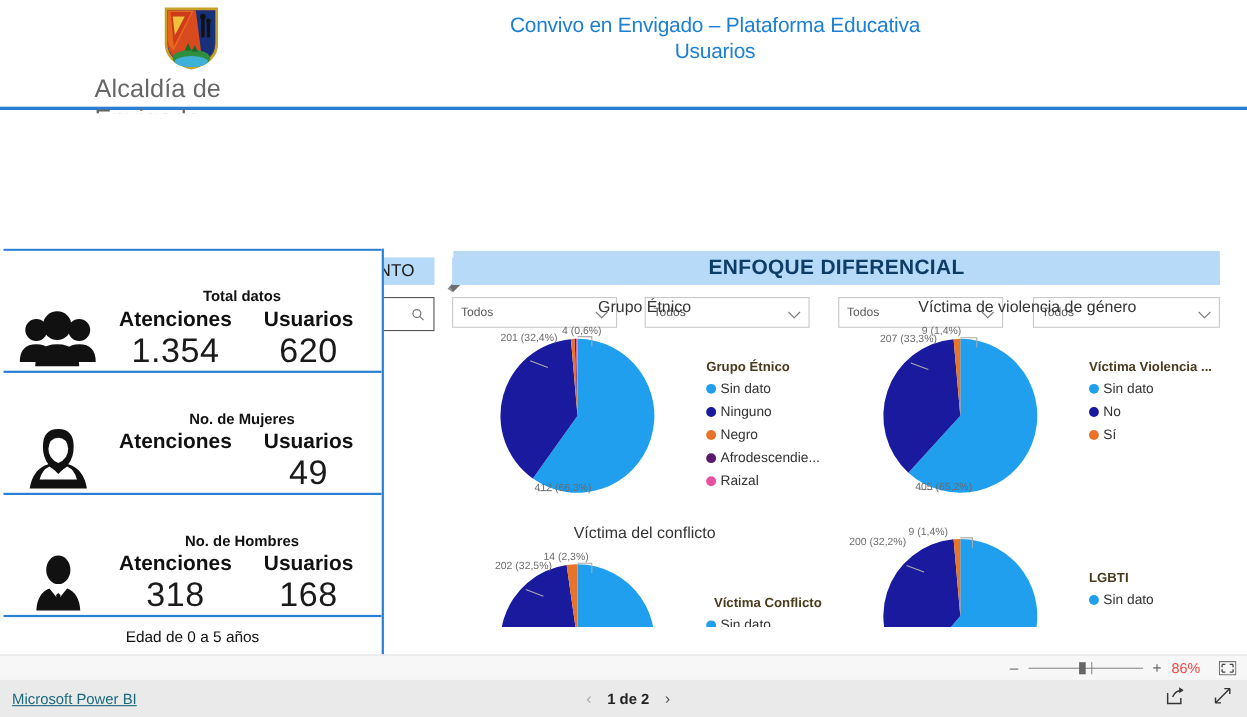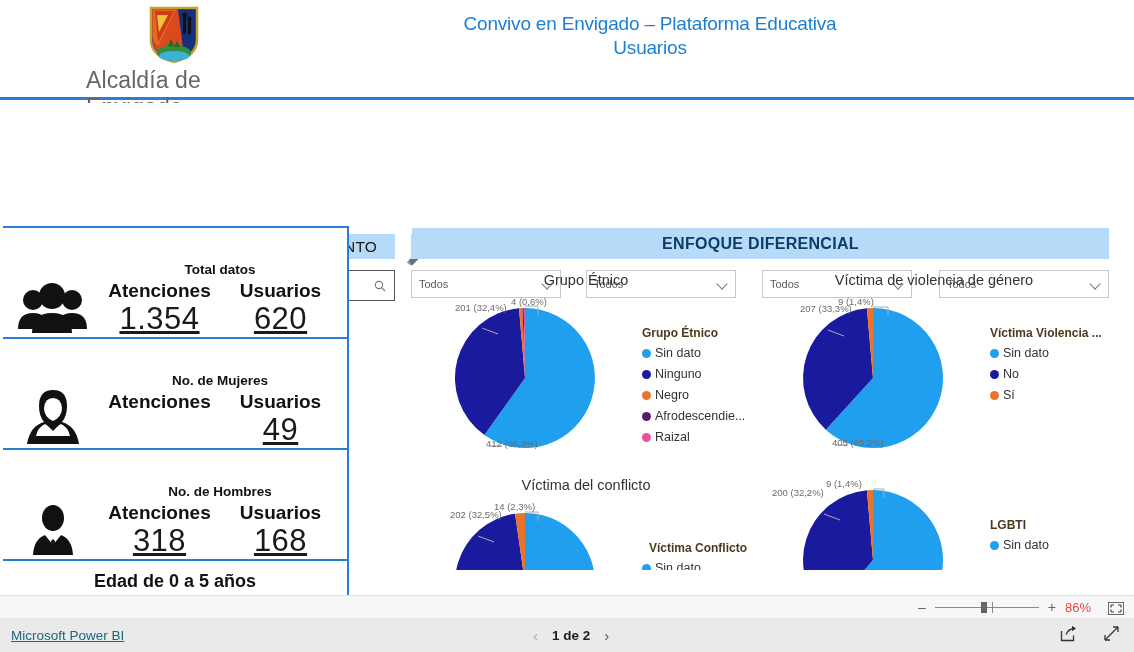--- a/index.html
+++ b/index.html
@@ -71,29 +71,29 @@
     position:relative; height:111px; border-top:2px solid #2a7fd4;
     display:flex; align-items:flex-end; padding:0 0 0 4px;
   }
   .kpi:first-child { border-top:2px solid #2a7fd4; }
   .kpi-icon { width:92px; min-width:92px; display:flex; align-items:center; justify-content:center; }
   .kpi-body { flex:1; padding-right:6px; }
   .kpi-title { text-align:center; font-size:13.5px; font-weight:bold; color:#111; margin-bottom:3px; }
   .kpi-cols { display:flex; }
   .kpi-col { flex:1; text-align:center; }
   .kpi-label { font-size:19px; font-weight:bold; color:#111; }
-  .kpi-value { font-size:31px; color:#1a1a1a; line-height:1.12; font-weight:normal; letter-spacing:0.5px;text-decoration:underline; }
+  .kpi-value { font-size:31px; color:#1a1a1a; line-height:1.12; font-weight:normal; letter-spacing:0.5px; }
   .kpi-partial { border-top:2px solid #2a7fd4; height:40px; text-align:center; padding-top:10px; }
-  .kpi-partial-title { font-size:18px; font-weight:bold; color:#111; }
+  .kpi-partial-title { font-size:14px; font-weight:normal; color:#111; }
 
   
   .rightpanel { position:absolute; left:412px; top:228px; width:697px; height:367px; overflow:hidden; }
   .section-head {
     height:31px; background:#b6daf8; color:#0d3d66; text-align:center;
-    font-size:16px; font-weight:bold; line-height:31px; letter-spacing:.3px;
+    font-size:19px; font-weight:bold; line-height:31px; letter-spacing:.3px;
   }
   .chart-grid { display:flex; flex-wrap:wrap; margin-top:6px; }
   .chart-cell { width:348px; height:205px; position:relative; }
   .chart-title { text-align:center; font-size:14.5px; color:#333; padding-top:7px; }
   .pie-area { position:relative; height:168px; }
   .pie-svg { position:absolute; left:18px; top:10px; }
   .pie-legend { position:absolute; right:6px; top:38px; width:112px; }
   .legend-title { font-size:12px; font-weight:bold; color:#4a3b1f; margin-bottom:6px; }
   .legend-row { display:flex; align-items:center; margin-bottom:7px; font-size:12.5px; color:#333; }
   .legend-dot { width:9px; height:9px; border-radius:50%; margin-right:4px; flex:none; }

